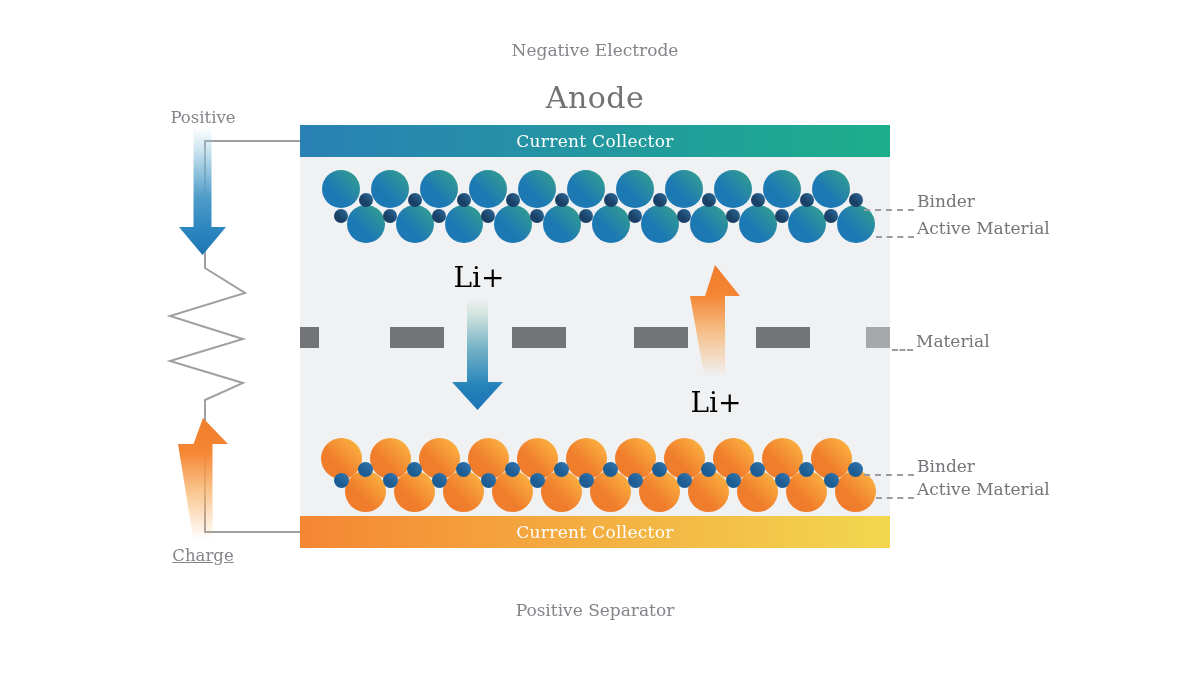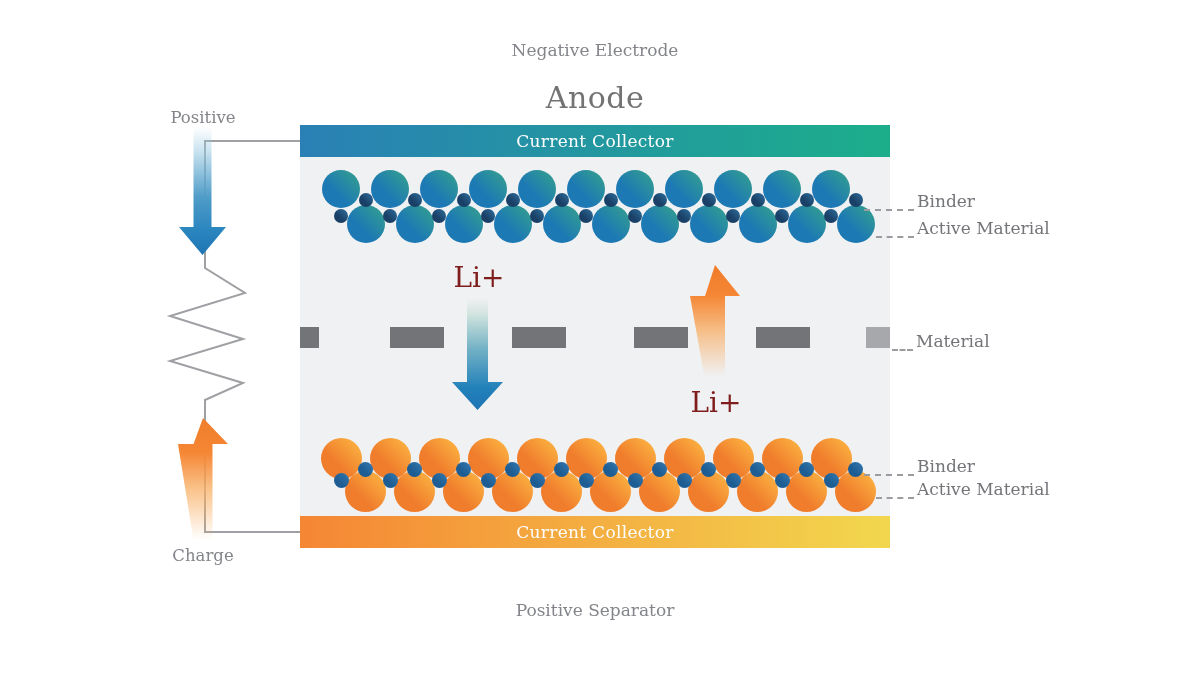--- a/index.html
+++ b/index.html
@@ -41,21 +41,21 @@
   .arrow.charge{left:178px;top:418px;width:50px;height:122px;
     background:linear-gradient(180deg,#f07e2c 0%,#f58634 28%,rgba(248,174,98,.75) 58%,rgba(253,238,214,0) 100%);
     clip-path:polygon(25px 0,50px 26px,34.5px 26px,34.5px 122px,15.5px 122px,0 26px,15.5px 26px);}
   .arrow.li-down{left:452px;top:298px;width:51px;height:112px;
     background:linear-gradient(180deg,rgba(224,238,232,0) 0%,rgba(195,222,212,.65) 14%,#74b2c5 45%,#2381ba 80%,#1c74b4 100%);
     clip-path:polygon(15px 0,36px 0,36px 84px,51px 84px,25.5px 112px,0 84px,15px 84px);}
   .arrow.li-up{left:690px;top:265px;width:50px;height:115px;
     background:linear-gradient(180deg,#ef7c2b 0%,#f58634 26%,rgba(248,172,96,.72) 58%,rgba(253,240,222,0) 97%);
     clip-path:polygon(25px 0,50px 31px,35px 31px,35px 115px,15px 115px,0 31px,15px 31px);}
 
-  .li-label{width:90px;text-align:center;font-size:28px;color:#7f1d1d;}
+  .li-label{width:90px;text-align:center;font-size:28px;color:#000000;}
 </style>
 </head>
 <body>
 
 <div class="canvas">
 
   <svg class="abs" style="left:0;top:0;" width="1200" height="675" viewBox="0 0 1200 675">
     <path d="M300,141 H205 V268 L245,293 L170,316 L243,339 L170,361 L243,383 L205,400 V532 H300" fill="none" stroke="#9fa0a3" stroke-width="2"></path>
   </svg>
 
@@ -169,21 +169,21 @@
   </div>
 
   <div class="abs title-wrap subtitle" style="top:40px;">Negative Electrode</div>
   <div class="abs title-wrap big-title" style="top:80px;">Anode</div>
 
   <div class="abs title-wrap subtitle" style="top:600px;">Positive Separator</div>
 
   <div class="abs side-text" style="left:138px;top:108px;">Positive</div>
   <div class="arrow discharge"></div>
   <div class="arrow charge"></div>
-  <div class="abs side-text" style="left:138px;top:546px;">Charge</div>
+  <div class="abs side-text" style="left:138px;top:546px;text-decoration:underline;">Charge</div>
 
   <div class="abs li-label" style="left:434px;top:261px;">Li+</div>
   <div class="arrow li-down"></div>
   <div class="arrow li-up"></div>
   <div class="abs li-label" style="left:671px;top:386px;">Li+</div>
 
   <div class="abs leader" style="left:864px;top:189px;">
     <span class="dash" style="width:50px;"></span>
     <span class="txt">Binder</span>
   </div>

